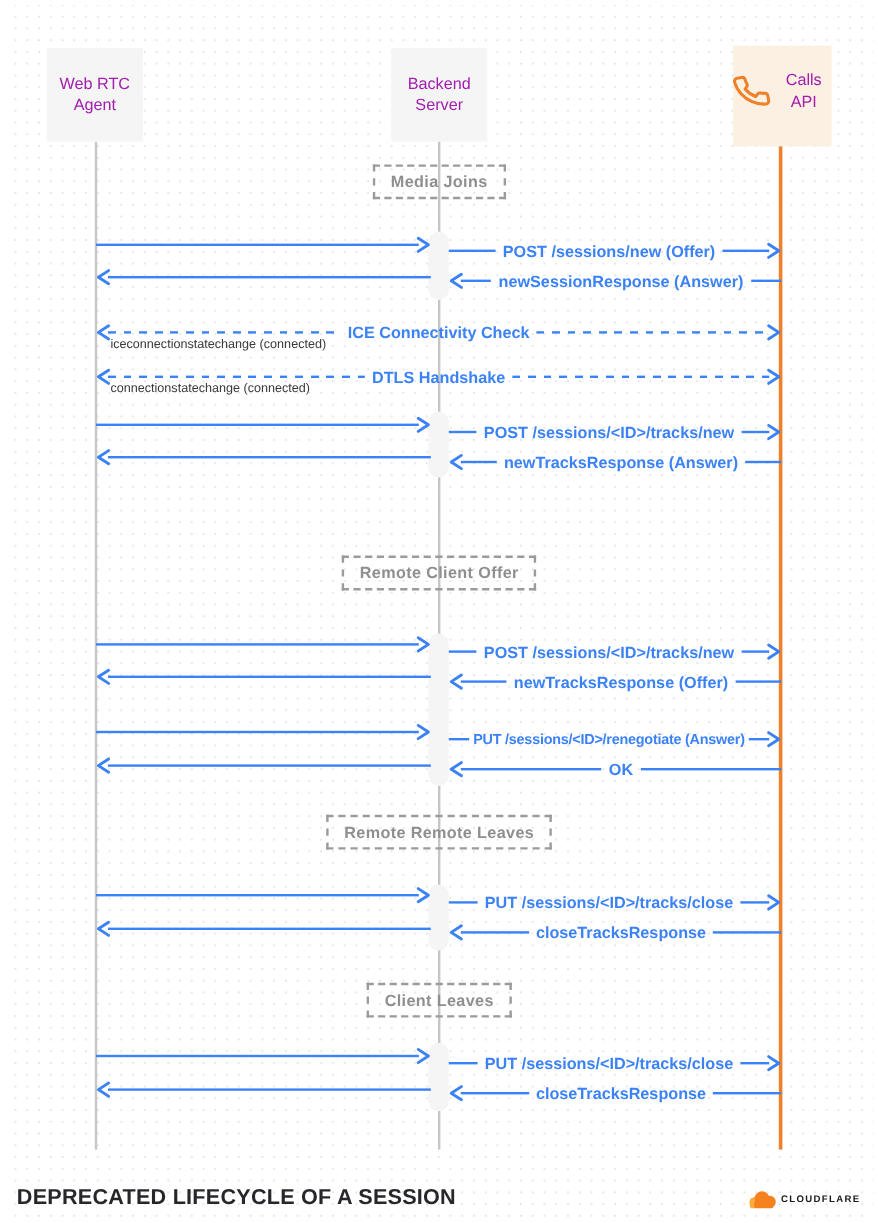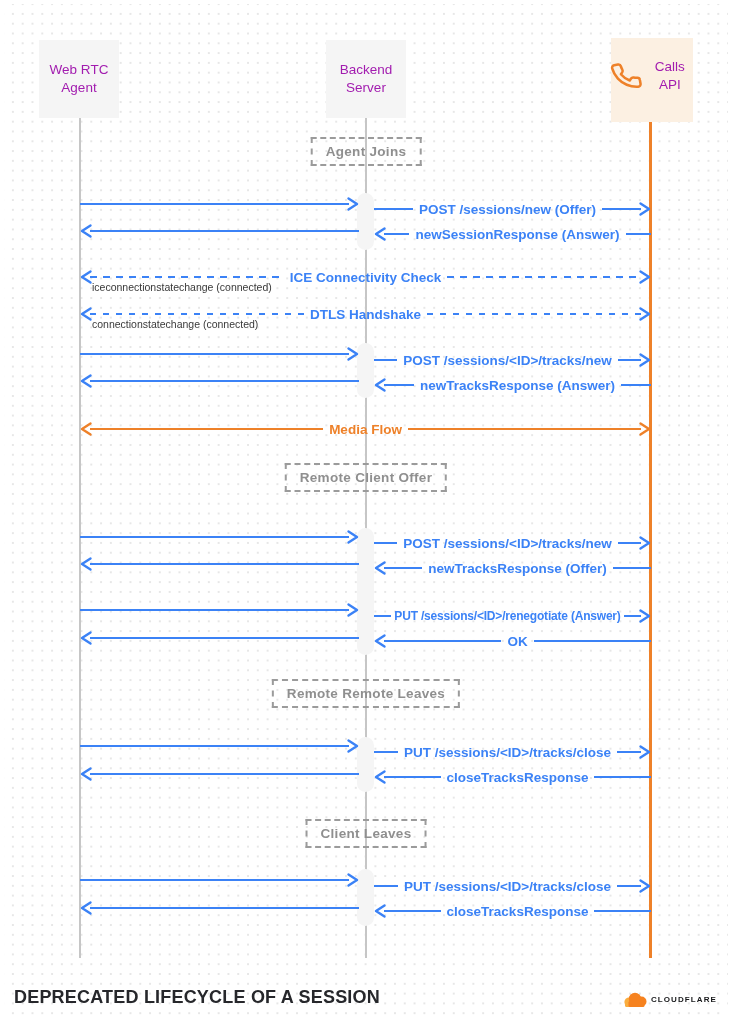--- a/index.html
+++ b/index.html
@@ -78,21 +78,21 @@
     <span>Backend Server</span>
   </div>
   <div class="actor calls">
     <svg width="36" height="36" viewBox="0 0 24 24" style="transform:rotate(-10deg)">
       <path d="M22 16.92v3a2 2 0 0 1-2.18 2 19.79 19.79 0 0 1-8.63-3.07 19.5 19.5 0 0 1-6-6 19.79 19.79 0 0 1-3.07-8.67A2 2 0 0 1 4.11 2h3a2 2 0 0 1 2 1.72c.12.96.36 1.9.7 2.81a2 2 0 0 1-.45 2.11L8.09 9.91a16 16 0 0 0 6 6l1.27-1.27a2 2 0 0 1 2.11-.45c.91.34 1.85.58 2.81.7A2 2 0 0 1 22 16.92z" fill="none" stroke="#EE8129" stroke-width="2" stroke-linecap="round" stroke-linejoin="round"></path>
     </svg>
     <span>Calls API</span>
   </div>
 
   <div class="section" style="top:137px">
-    <span>Agent Joins</span>
+    <span>Media Joins</span>
   </div>
   <div class="section" style="top:463px">
     <span>Remote Client Offer</span>
   </div>
   <div class="section" style="top:679px">
     <span>Remote Remote Leaves</span>
   </div>
   <div class="section" style="top:819px">
     <span>Client Leaves</span>
   </div>
@@ -174,31 +174,20 @@
     <span class="lbl">newTracksResponse (Answer)</span>
     <span class="ln"></span>
   </div>
   <div class="msg" style="left:80px;top:373px;width:279px">
     <svg class="ch chL" width="13" height="16" viewBox="0 0 13 16">
         <path d="M10.5 2.5 L2 8 L10.5 13.5"></path>
       </svg>
     <span class="ln"></span>
   </div>
 
-  <div class="msg orange" style="left:80px;top:421px;width:571px">
-    <svg class="ch chL" width="13" height="16" viewBox="0 0 13 16">
-        <path d="M10.5 2.5 L2 8 L10.5 13.5"></path>
-      </svg>
-    <span class="ln"></span>
-    <span class="lbl">Media Flow</span>
-    <span class="ln"></span>
-    <svg class="ch chR" width="13" height="16" viewBox="0 0 13 16">
-        <path d="M2.5 2.5 L11 8 L2.5 13.5"></path>
-      </svg>
-  </div>
 
   <div class="msg" style="left:80px;top:529px;width:279px">
     <span class="ln"></span>
     <svg class="ch chR" width="13" height="16" viewBox="0 0 13 16">
         <path d="M2.5 2.5 L11 8 L2.5 13.5"></path>
       </svg>
   </div>
   <div class="msg" style="left:374px;top:535px;width:277px">
     <span class="ln"></span>
     <span class="lbl">POST /sessions/&lt;ID&gt;/tracks/new</span>

